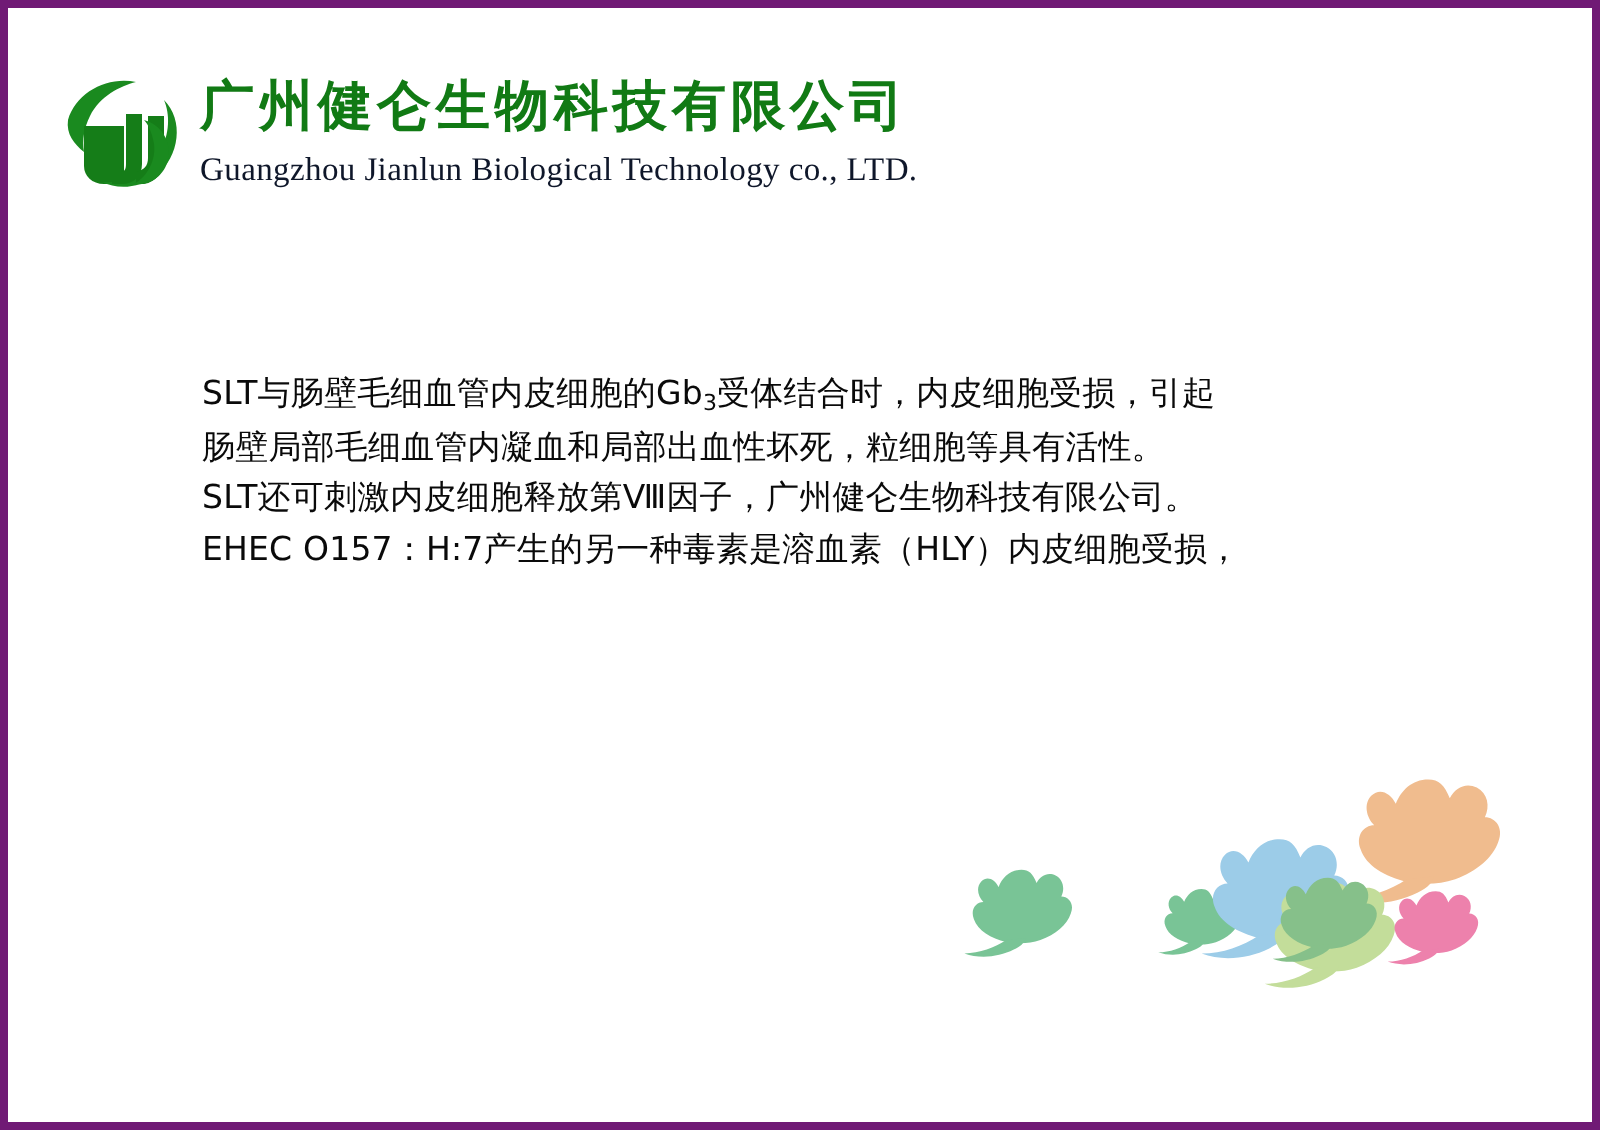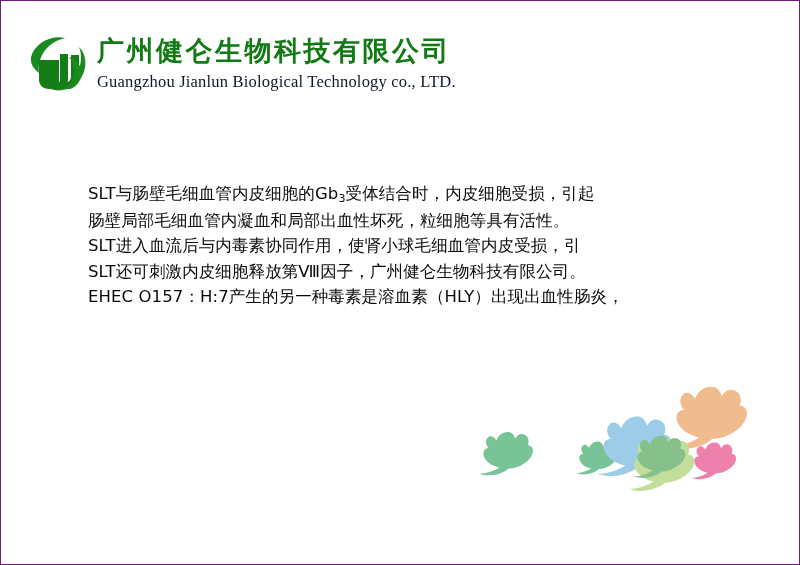--- a/index.html
+++ b/index.html
@@ -13,21 +13,21 @@
   body {
     font-family: "Liberation Sans", "DejaVu Sans", sans-serif;
     overflow: hidden;
   }
 
   .slide {
     position: relative;
     width: 800px;
     height: 565px;
     background: #ffffff;
-    border: 1px solid #701a75;
+    border: 4px solid #701a75;
     overflow: hidden;
   }
 
   
   .header {
     position: absolute;
     left: 28px;
     top: 30px;
     display: flex;
     align-items: flex-start;
@@ -62,21 +62,21 @@
     font-weight: normal;
     color: #0f172a;
     letter-spacing: 0.2px;
     margin-top: 5px;
     white-space: nowrap;
   }
 
   
   .body-text {
     position: absolute;
-    left: 87px;
+    left: 97px;
     top: 180px;
     width: 630px;
   }
 
   .body-line {
     font-family: "DejaVu Sans", "Liberation Sans", sans-serif;
     font-size: 16.5px;
     line-height: 25.2px;
     color: #0a0a0a;
     white-space: nowrap;
@@ -131,23 +131,22 @@
       <div class="company-en">Guangzhou Jianlun Biological Technology co., LTD.</div>
     </div>
 
   </div>
 
   <div class="body-text">
 
     <div class="body-line"><span>SLT与肠壁毛细血管内皮细胞的Gb</span><sub>3</sub><span>受体结合时，内皮细胞受损，引起</span></div>
 
     <div class="body-line">肠壁局部毛细血管内凝血和局部出血性坏死，粒细胞等具有活性。</div>
-    <div class="body-line">SLT进入血流后与内毒素协同作用，使肾小球毛细血管内皮受损，引</div>
     <div class="body-line">SLT还可刺激内皮细胞释放第Ⅷ因子，广州健仑生物科技有限公司。</div>
-    <div class="body-line">EHEC O157：H:7产生的另一种毒素是溶血素（HLY）出现出血性肠炎，</div>
+    <div class="body-line">EHEC O157：H:7产生的另一种毒素是溶血素（HLY）内皮细胞受损，</div>
 
   </div>
 
   <div class="leaves">
     <svg width="300" height="120" viewBox="0 0 300 120" xmlns="http://www.w3.org/2000/svg">
       <defs>
 
         <g id="ginkgo">
           <path d="M26 2
                    C20 2, 16 6, 14 11

